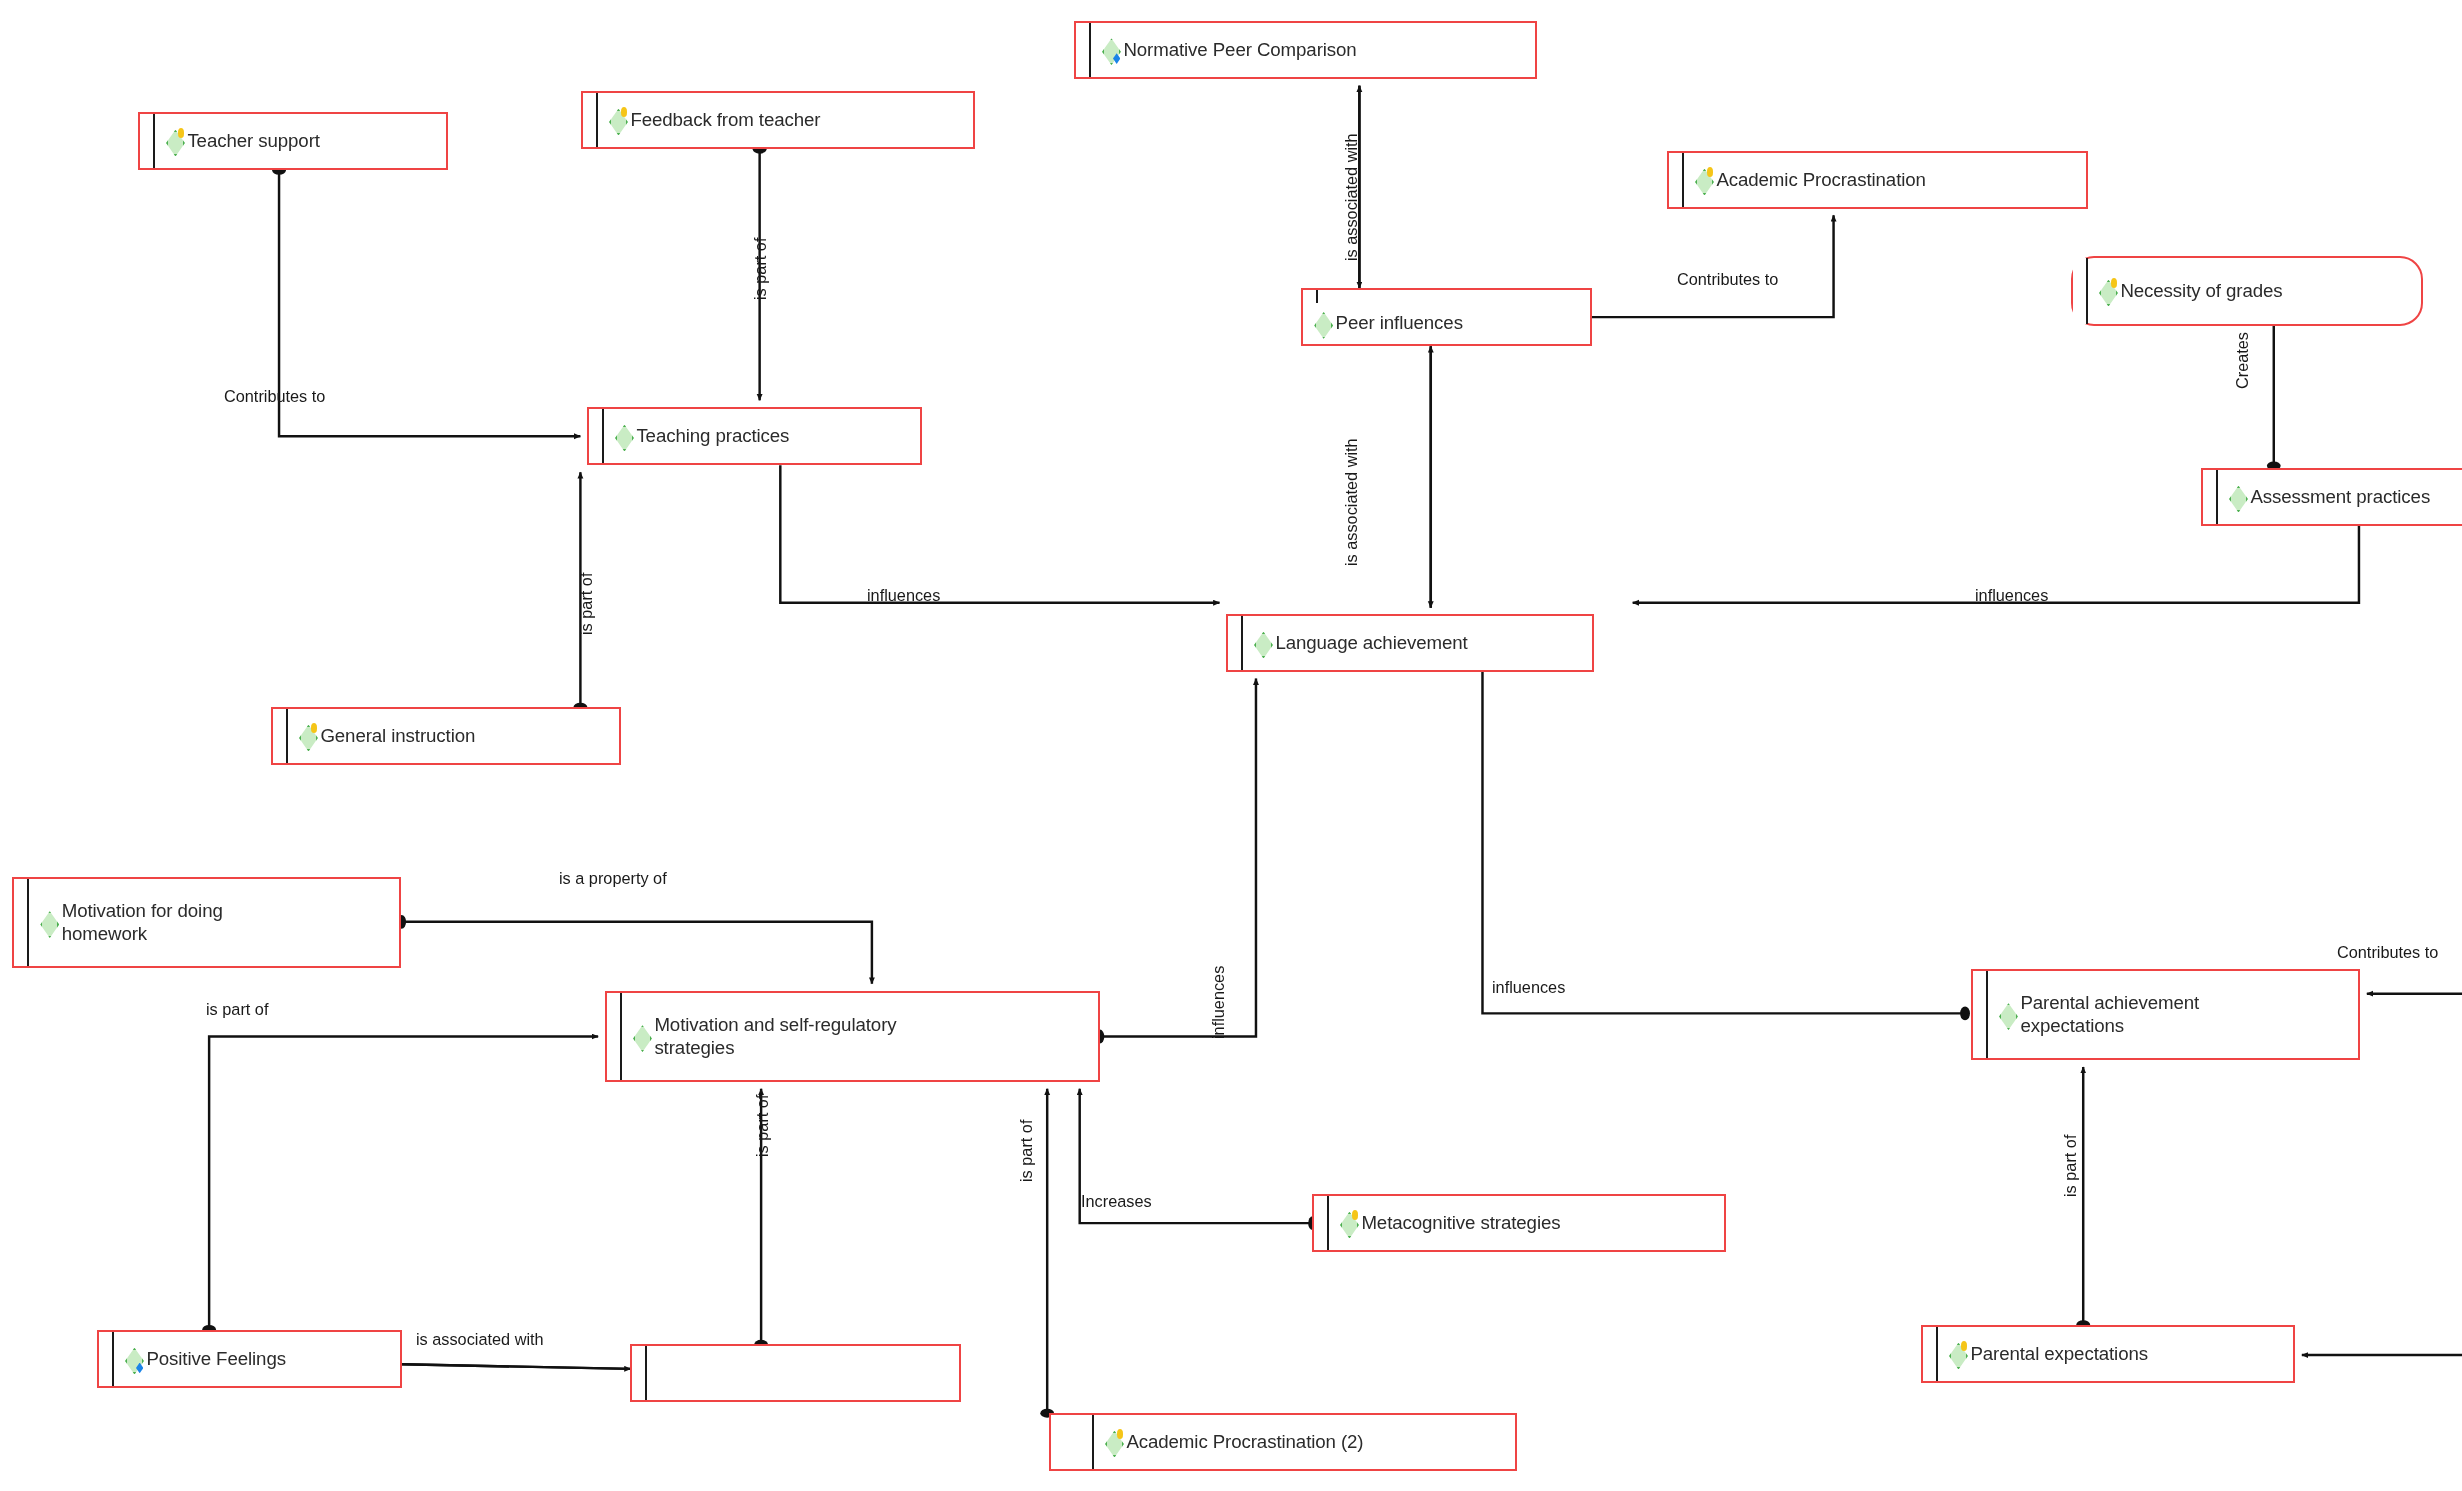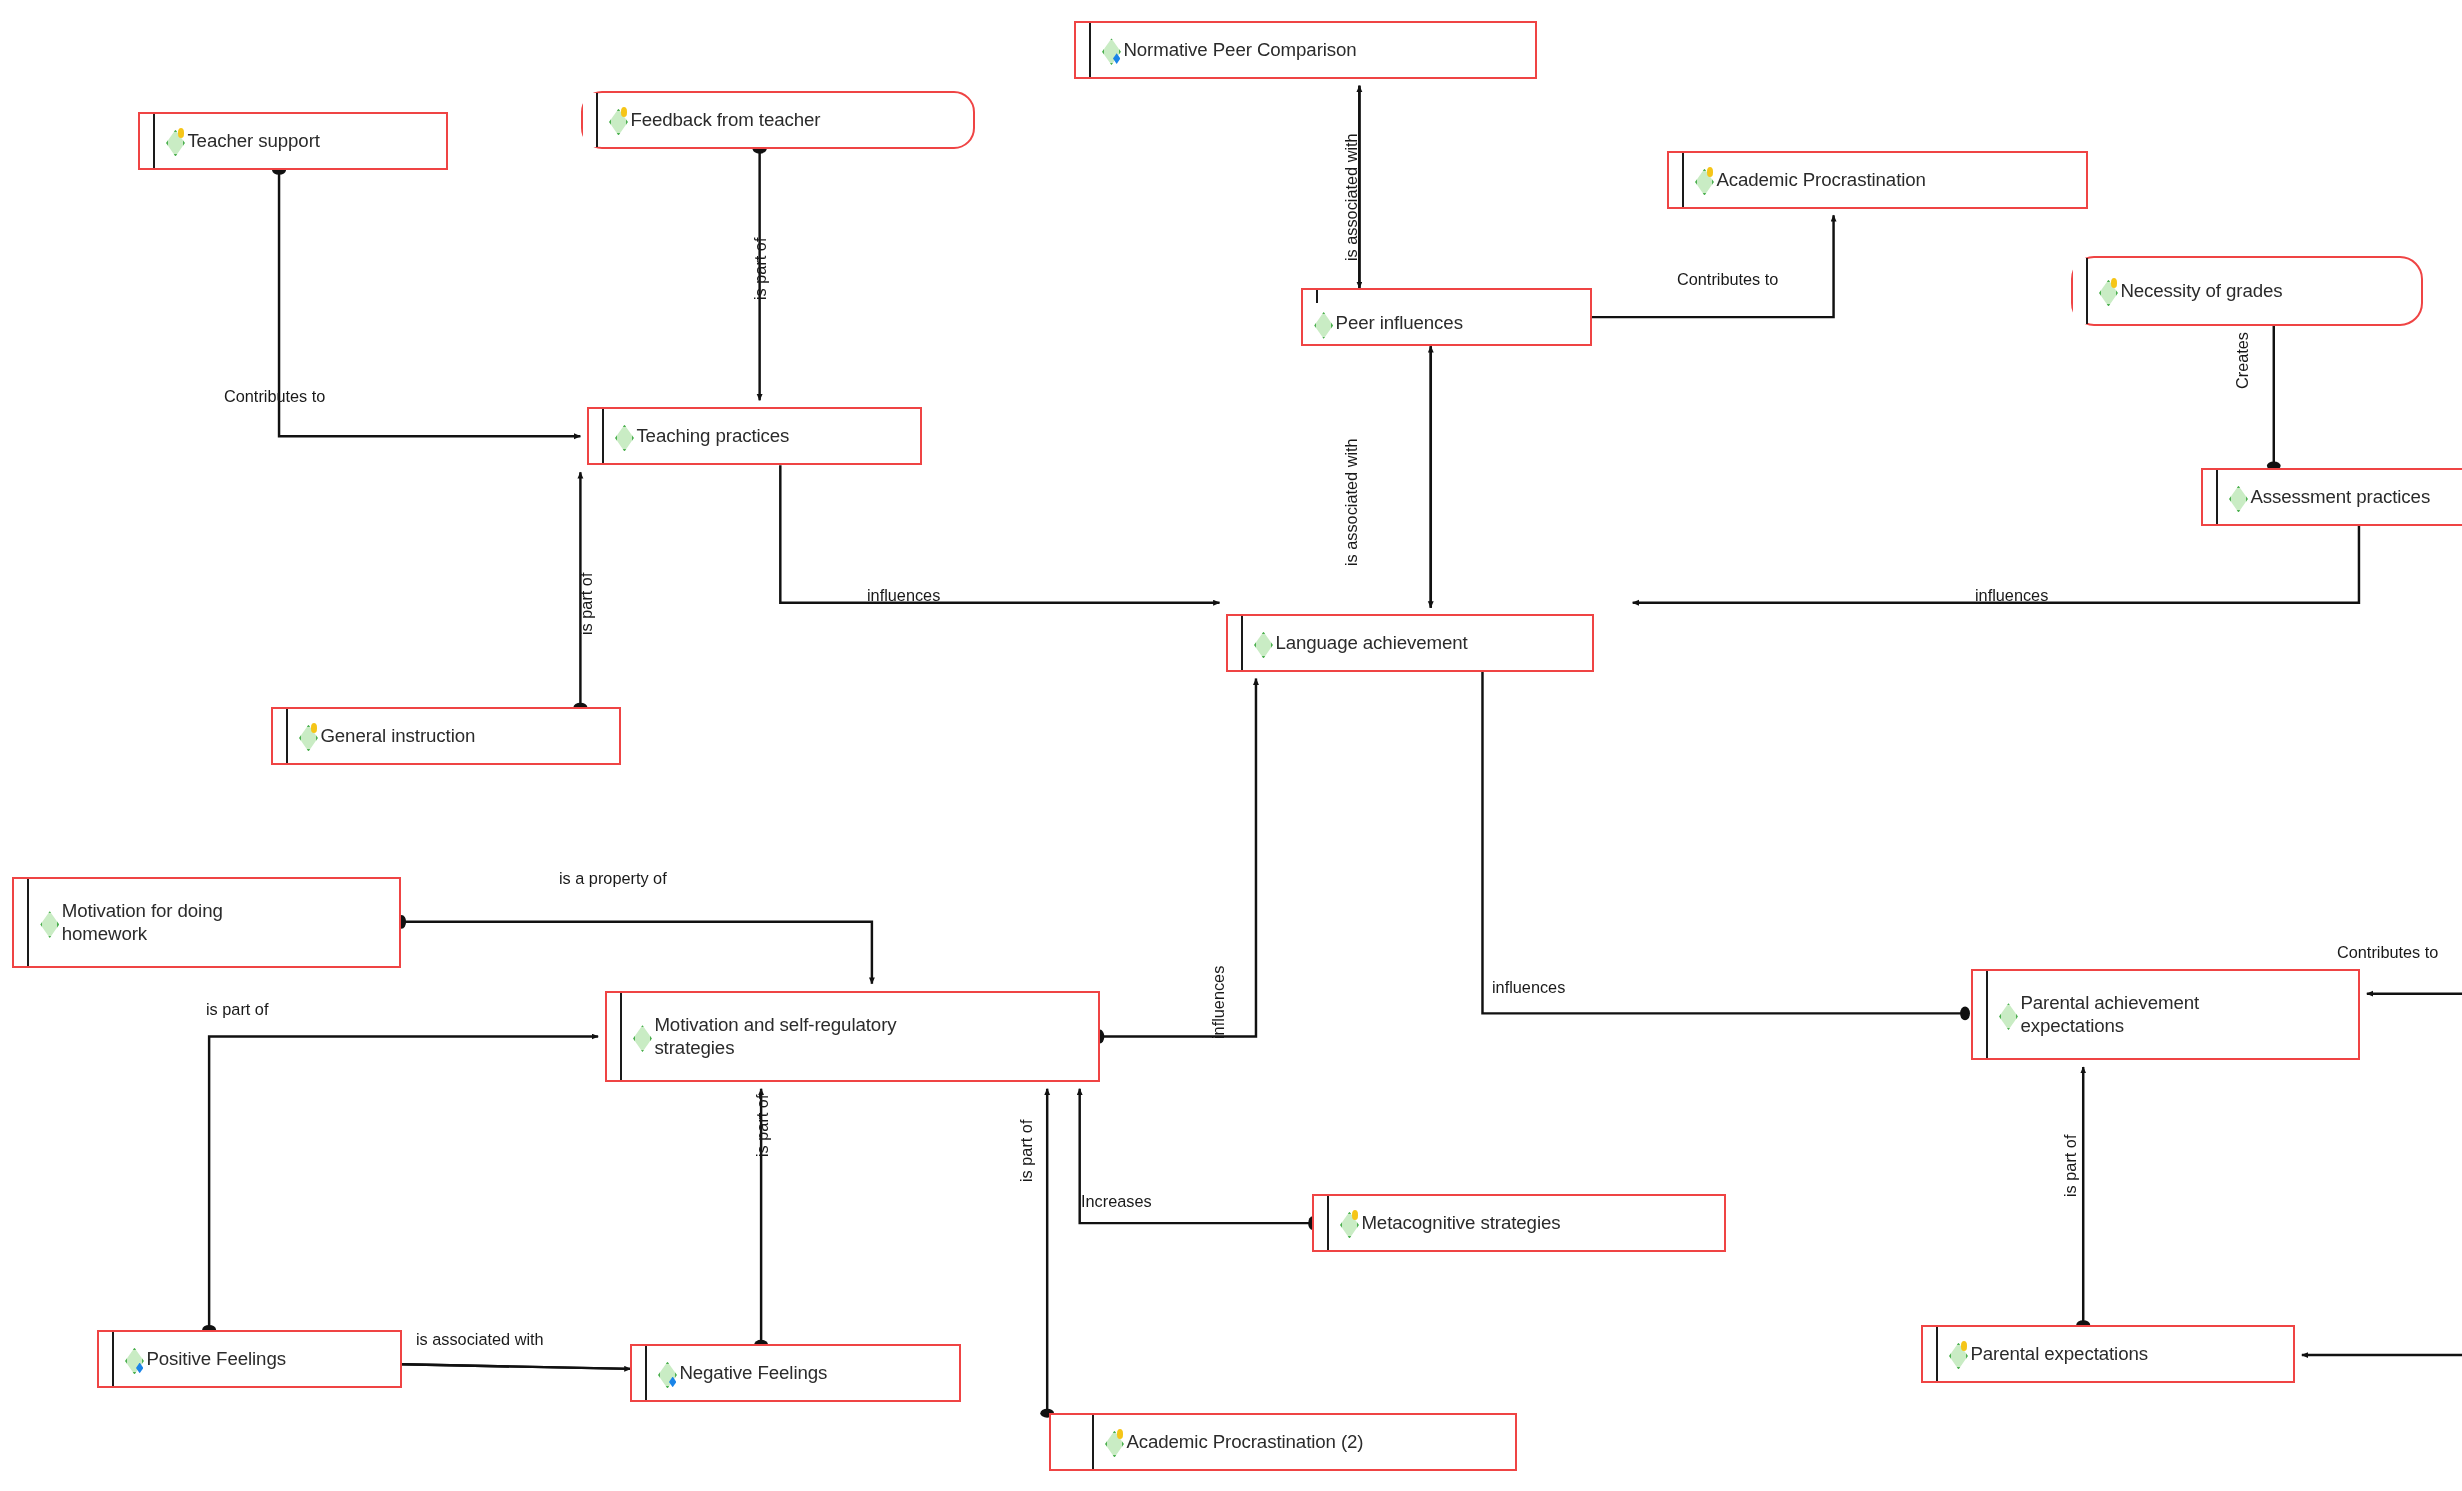--- a/index.html
+++ b/index.html
@@ -100,21 +100,21 @@
       <div class="node" style="left: 138px; top: 112px; width: 310px; height: 58px;">
         <div class="tab"></div>
         <div class="body">
           <span class="ico">
             <span class="dia"></span>
             <span class="dot-y"></span>
           </span>
           <span class="lbl">Teacher support</span>
         </div>
       </div>
-      <div class="node" style="left: 581px; top: 91px; width: 394px; height: 58px; border-radius: 21px;">
+      <div class="node" style="left: 581px; top: 91px; width: 394px; height: 58px;">
         <div class="tab"></div>
         <div class="body">
           <span class="ico">
             <span class="dia"></span>
             <span class="dot-y"></span>
           </span>
           <span class="lbl">Feedback from teacher</span>
         </div>
       </div>
       <div class="node" style="left: 1074px; top: 20.7px; width: 463px; height: 58px;">
@@ -229,27 +229,20 @@
         <div class="body">
           <span class="ico">
             <span class="dia"></span>
             <span class="dot-b"></span>
           </span>
           <span class="lbl">Positive Feelings</span>
         </div>
       </div>
       <div class="node" style="left: 630px; top: 1344px; width: 331px; height: 58px;">
         <div class="tab"></div>
-        <div class="body">
-          <span class="ico">
-            <span class="dia"></span>
-            <span class="dot-b"></span>
-          </span>
-          <span class="lbl">Negative Feelings</span>
-        </div>
       </div>
       <div class="node" style="left: 1921px; top: 1325px; width: 374px; height: 58px;">
         <div class="tab"></div>
         <div class="body">
           <span class="ico">
             <span class="dia"></span>
             <span class="dot-y"></span>
           </span>
           <span class="lbl">Parental expectations</span>
         </div>

